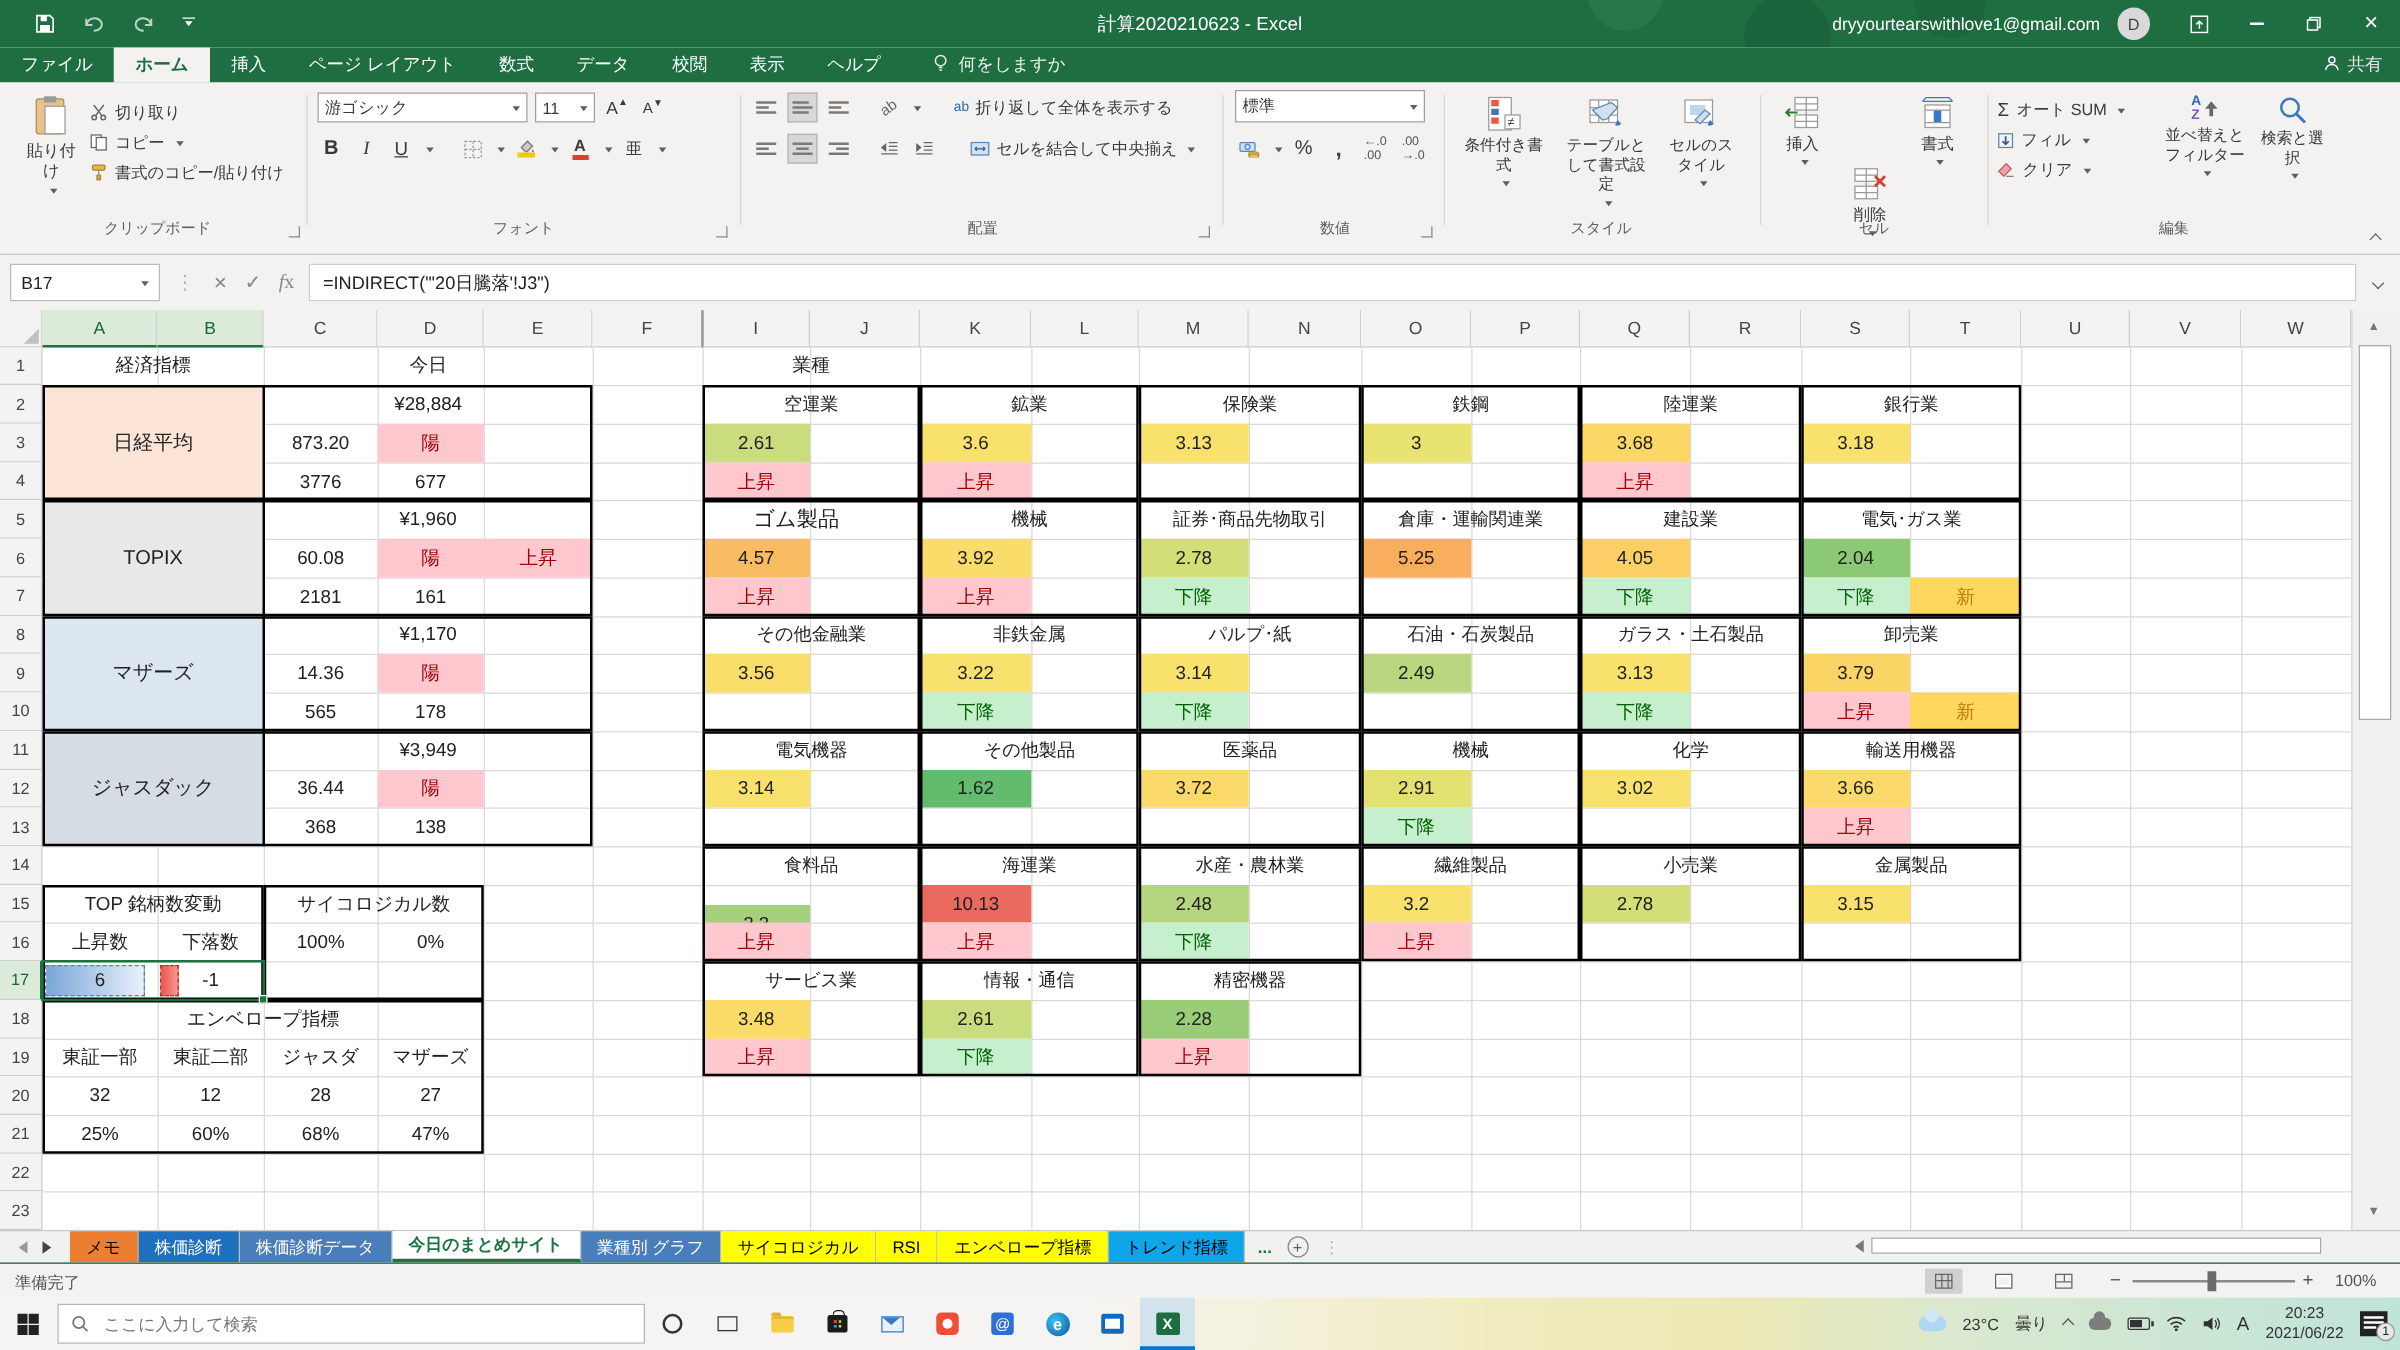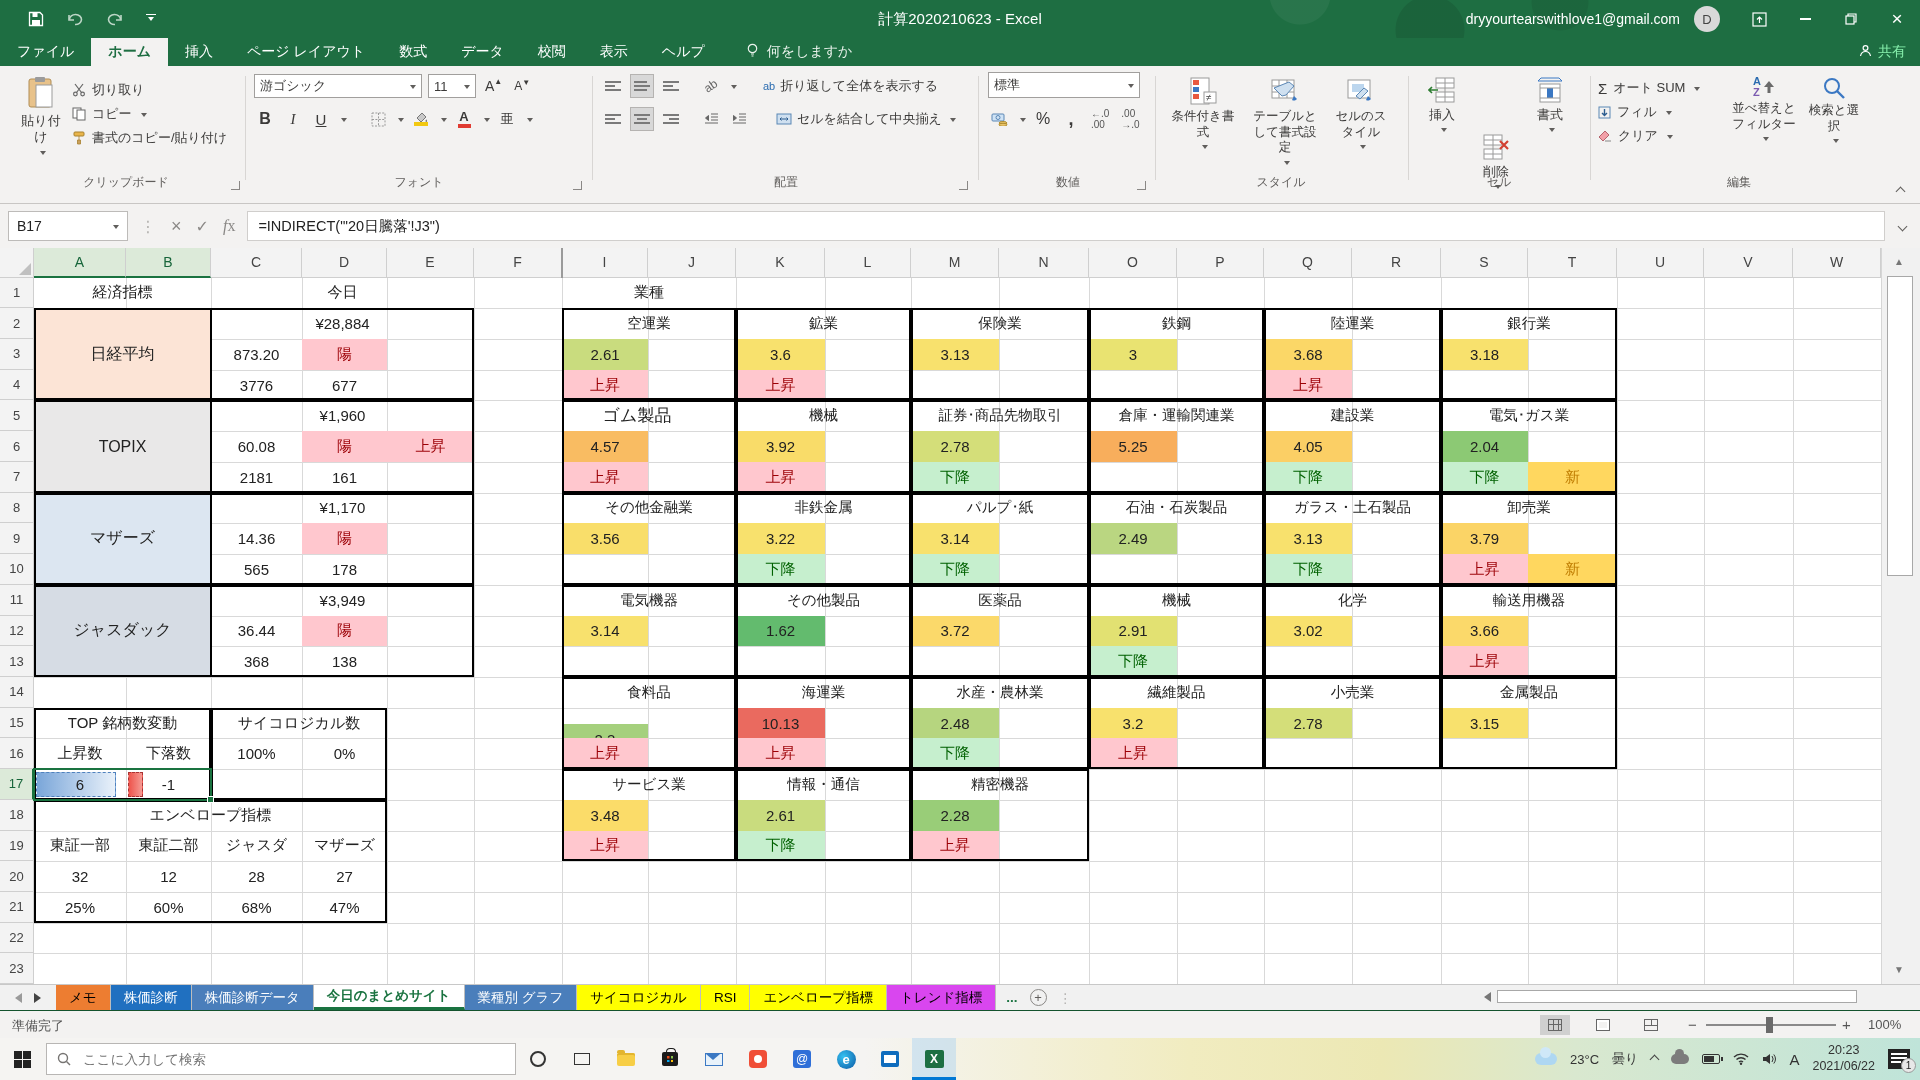--- a/index.html
+++ b/index.html
@@ -18,21 +18,21 @@
   .tb-right{position:absolute;right:0;top:0;height:38px;display:flex;align-items:center;}
   .account{font-size:14px;color:#fff;margin-right:14px;}
   .avatar{width:26px;height:26px;border-radius:50%;background:#d9d9d9;color:#444;font-size:13px;
           display:flex;align-items:center;justify-content:center;margin-right:16px;}
   .winbtn{width:46px;height:38px;display:flex;align-items:center;justify-content:center;color:#fff;font-size:15px;}
   
   #ribbontabs{position:absolute;left:0;top:38px;width:1920px;height:28px;background:#1e6e42;display:flex;align-items:stretch;}
   .rtab{padding:0 17px;display:flex;align-items:center;color:#fff;font-size:14px;white-space:nowrap;}
   .rtab.active{background:#f3f2f1;color:#1e6e42;font-weight:bold;}
   .tellme{display:flex;align-items:center;gap:8px;color:#eaf3ec;font-size:14px;margin-left:24px;}
-  .share{position:absolute;right:14px;top:0;height:28px;display:flex;align-items:center;gap:6px;color:#86efac;font-size:14px;}
+  .share{position:absolute;right:14px;top:0;height:28px;display:flex;align-items:center;gap:6px;color:#e5e5e5;font-size:14px;}
   
   #ribbon{position:absolute;left:0;top:66px;width:1920px;height:138px;background:#f3f2f1;border-bottom:1px solid #c8c6c4;font-size:13px;color:#3b3a39;}
   .rgroup{position:absolute;top:6px;height:122px;}
   .rsep{position:absolute;top:10px;width:1px;height:104px;background:#d8d6d4;}
   .glabel{position:absolute;bottom:3px;left:0;right:0;text-align:center;font-size:12px;color:#605e5c;}
   .launcher{position:absolute;right:2px;bottom:4px;width:9px;height:9px;border-right:1.5px solid #8a8886;border-bottom:1.5px solid #8a8886;}
   .bigbtn{display:flex;flex-direction:column;align-items:center;justify-content:flex-start;gap:3px;padding:4px 6px;}
   .bigbtn .lbl{text-align:center;line-height:1.25;}
   .car{display:inline-block;width:0;height:0;border:3.5px solid transparent;border-top:4px solid #605e5c;margin-left:3px;position:relative;top:2px;}
   .chev{display:inline-block;width:7px;height:7px;border-left:1.6px solid #605e5c;border-bottom:1.6px solid #605e5c;}
@@ -837,21 +837,21 @@
     </div>
     <div id="sheettabs" style="display:flex;">
         <div class="sheettab" style="background: rgb(237, 125, 49); color: rgb(0, 0, 0);">メモ</div>
         <div class="sheettab" style="background: rgb(32, 112, 192); color: rgb(255, 255, 255);">株価診断</div>
         <div class="sheettab" style="background: rgb(74, 126, 187); color: rgb(255, 255, 255);">株価診断データ</div>
         <div class="sheettab active" style="background: rgb(255, 255, 255); color: rgb(26, 115, 64);">今日のまとめサイト</div>
         <div class="sheettab" style="background: rgb(74, 126, 187); color: rgb(255, 255, 255);">業種別 グラフ</div>
         <div class="sheettab" style="background: rgb(255, 255, 0); color: rgb(0, 0, 0);">サイコロジカル</div>
         <div class="sheettab" style="background: rgb(255, 255, 0); color: rgb(0, 0, 0);">RSI</div>
         <div class="sheettab" style="background: rgb(255, 255, 0); color: rgb(0, 0, 0);">エンベロープ指標</div>
-        <div class="sheettab" style="background: #d946ef; color: rgb(0, 0, 0); text-align: center;">トレンド指標</div>
+        <div class="sheettab" style="background: #0ea5e9; color: rgb(0, 0, 0); text-align: center;">トレンド指標</div>
       </div>
     <div style="display:flex;align-items:center;gap:12px;padding:0 10px;">
       <span style="color:#1a7340;font-weight:bold;">...</span>
       <span style="width:17px;height:17px;border:1.2px solid #8a8886;border-radius:50%;display:flex;align-items:center;justify-content:center;color:#605e5c;font-size:13px;">+</span>
       <span style="color:#b5b3b1;">⋮</span>
     </div>
   </div>
   <div class="hscroll" style="left:1475px;width:406px;">
     <span class="tri left" style="position:absolute;left:4px;top:4px;border-right-color:#777;"></span>
     <div class="thumb" style="left:22px;top:2px;width:360px;height:13px;"></div>

